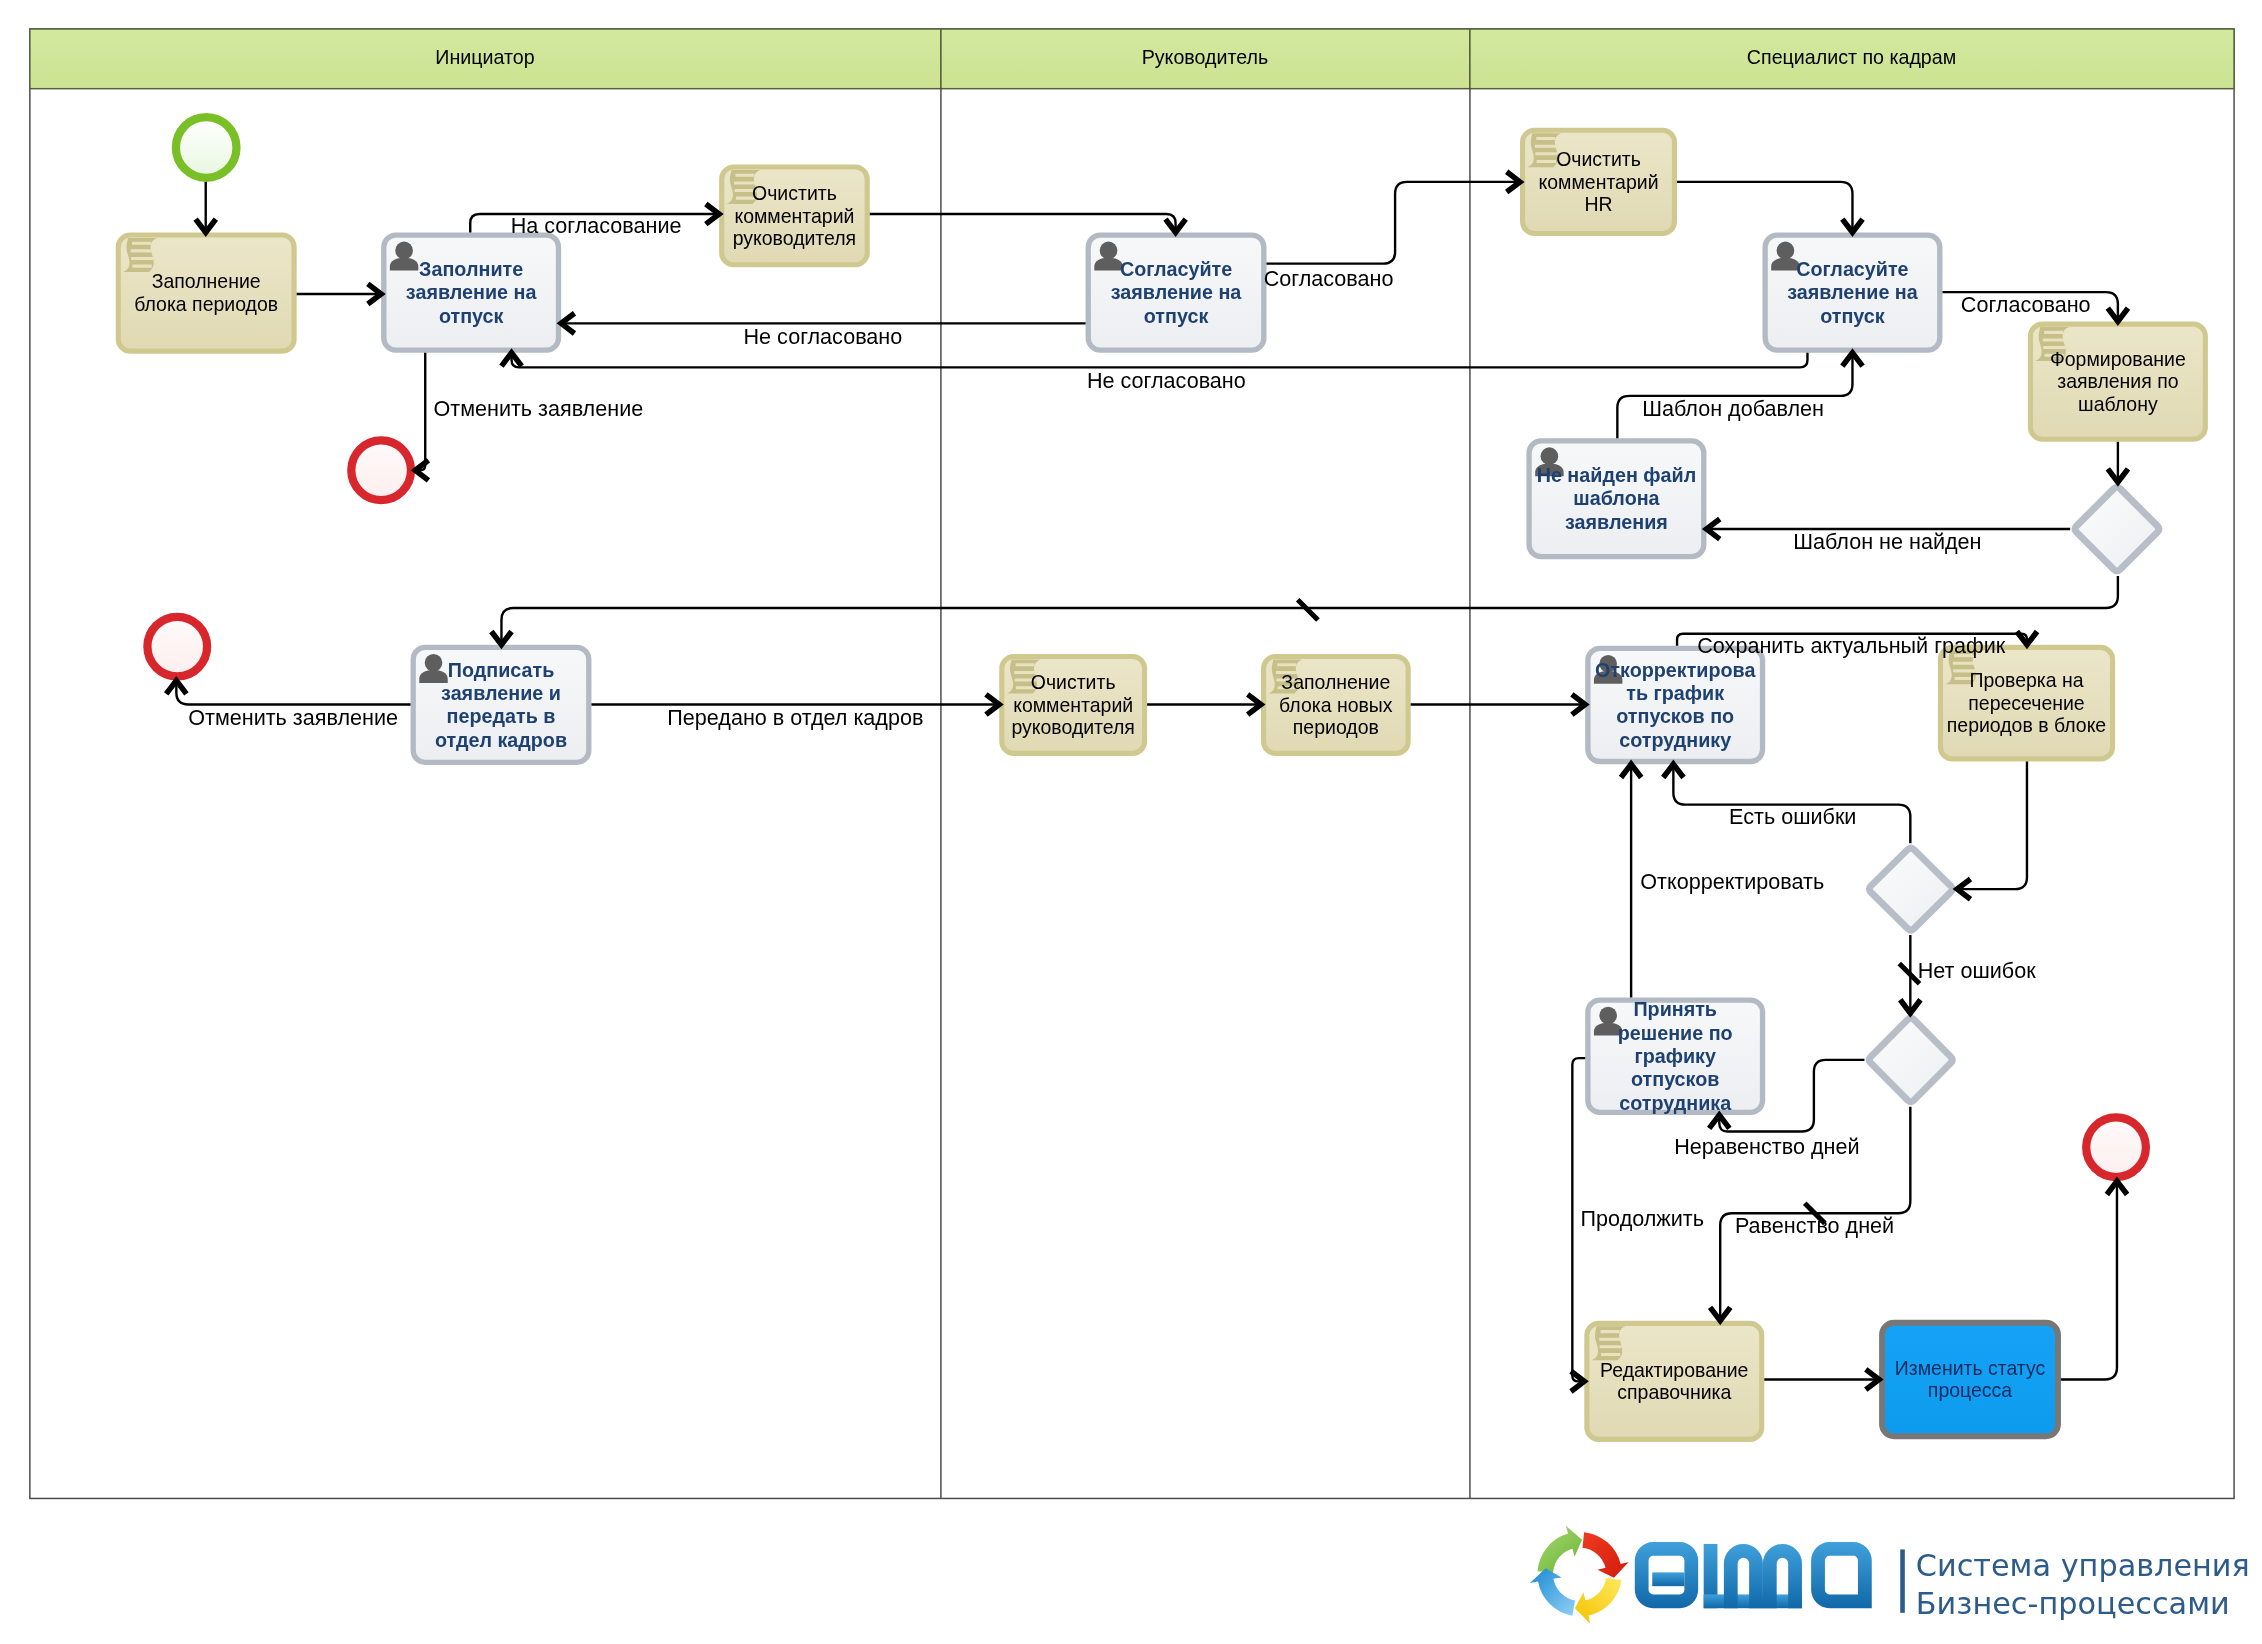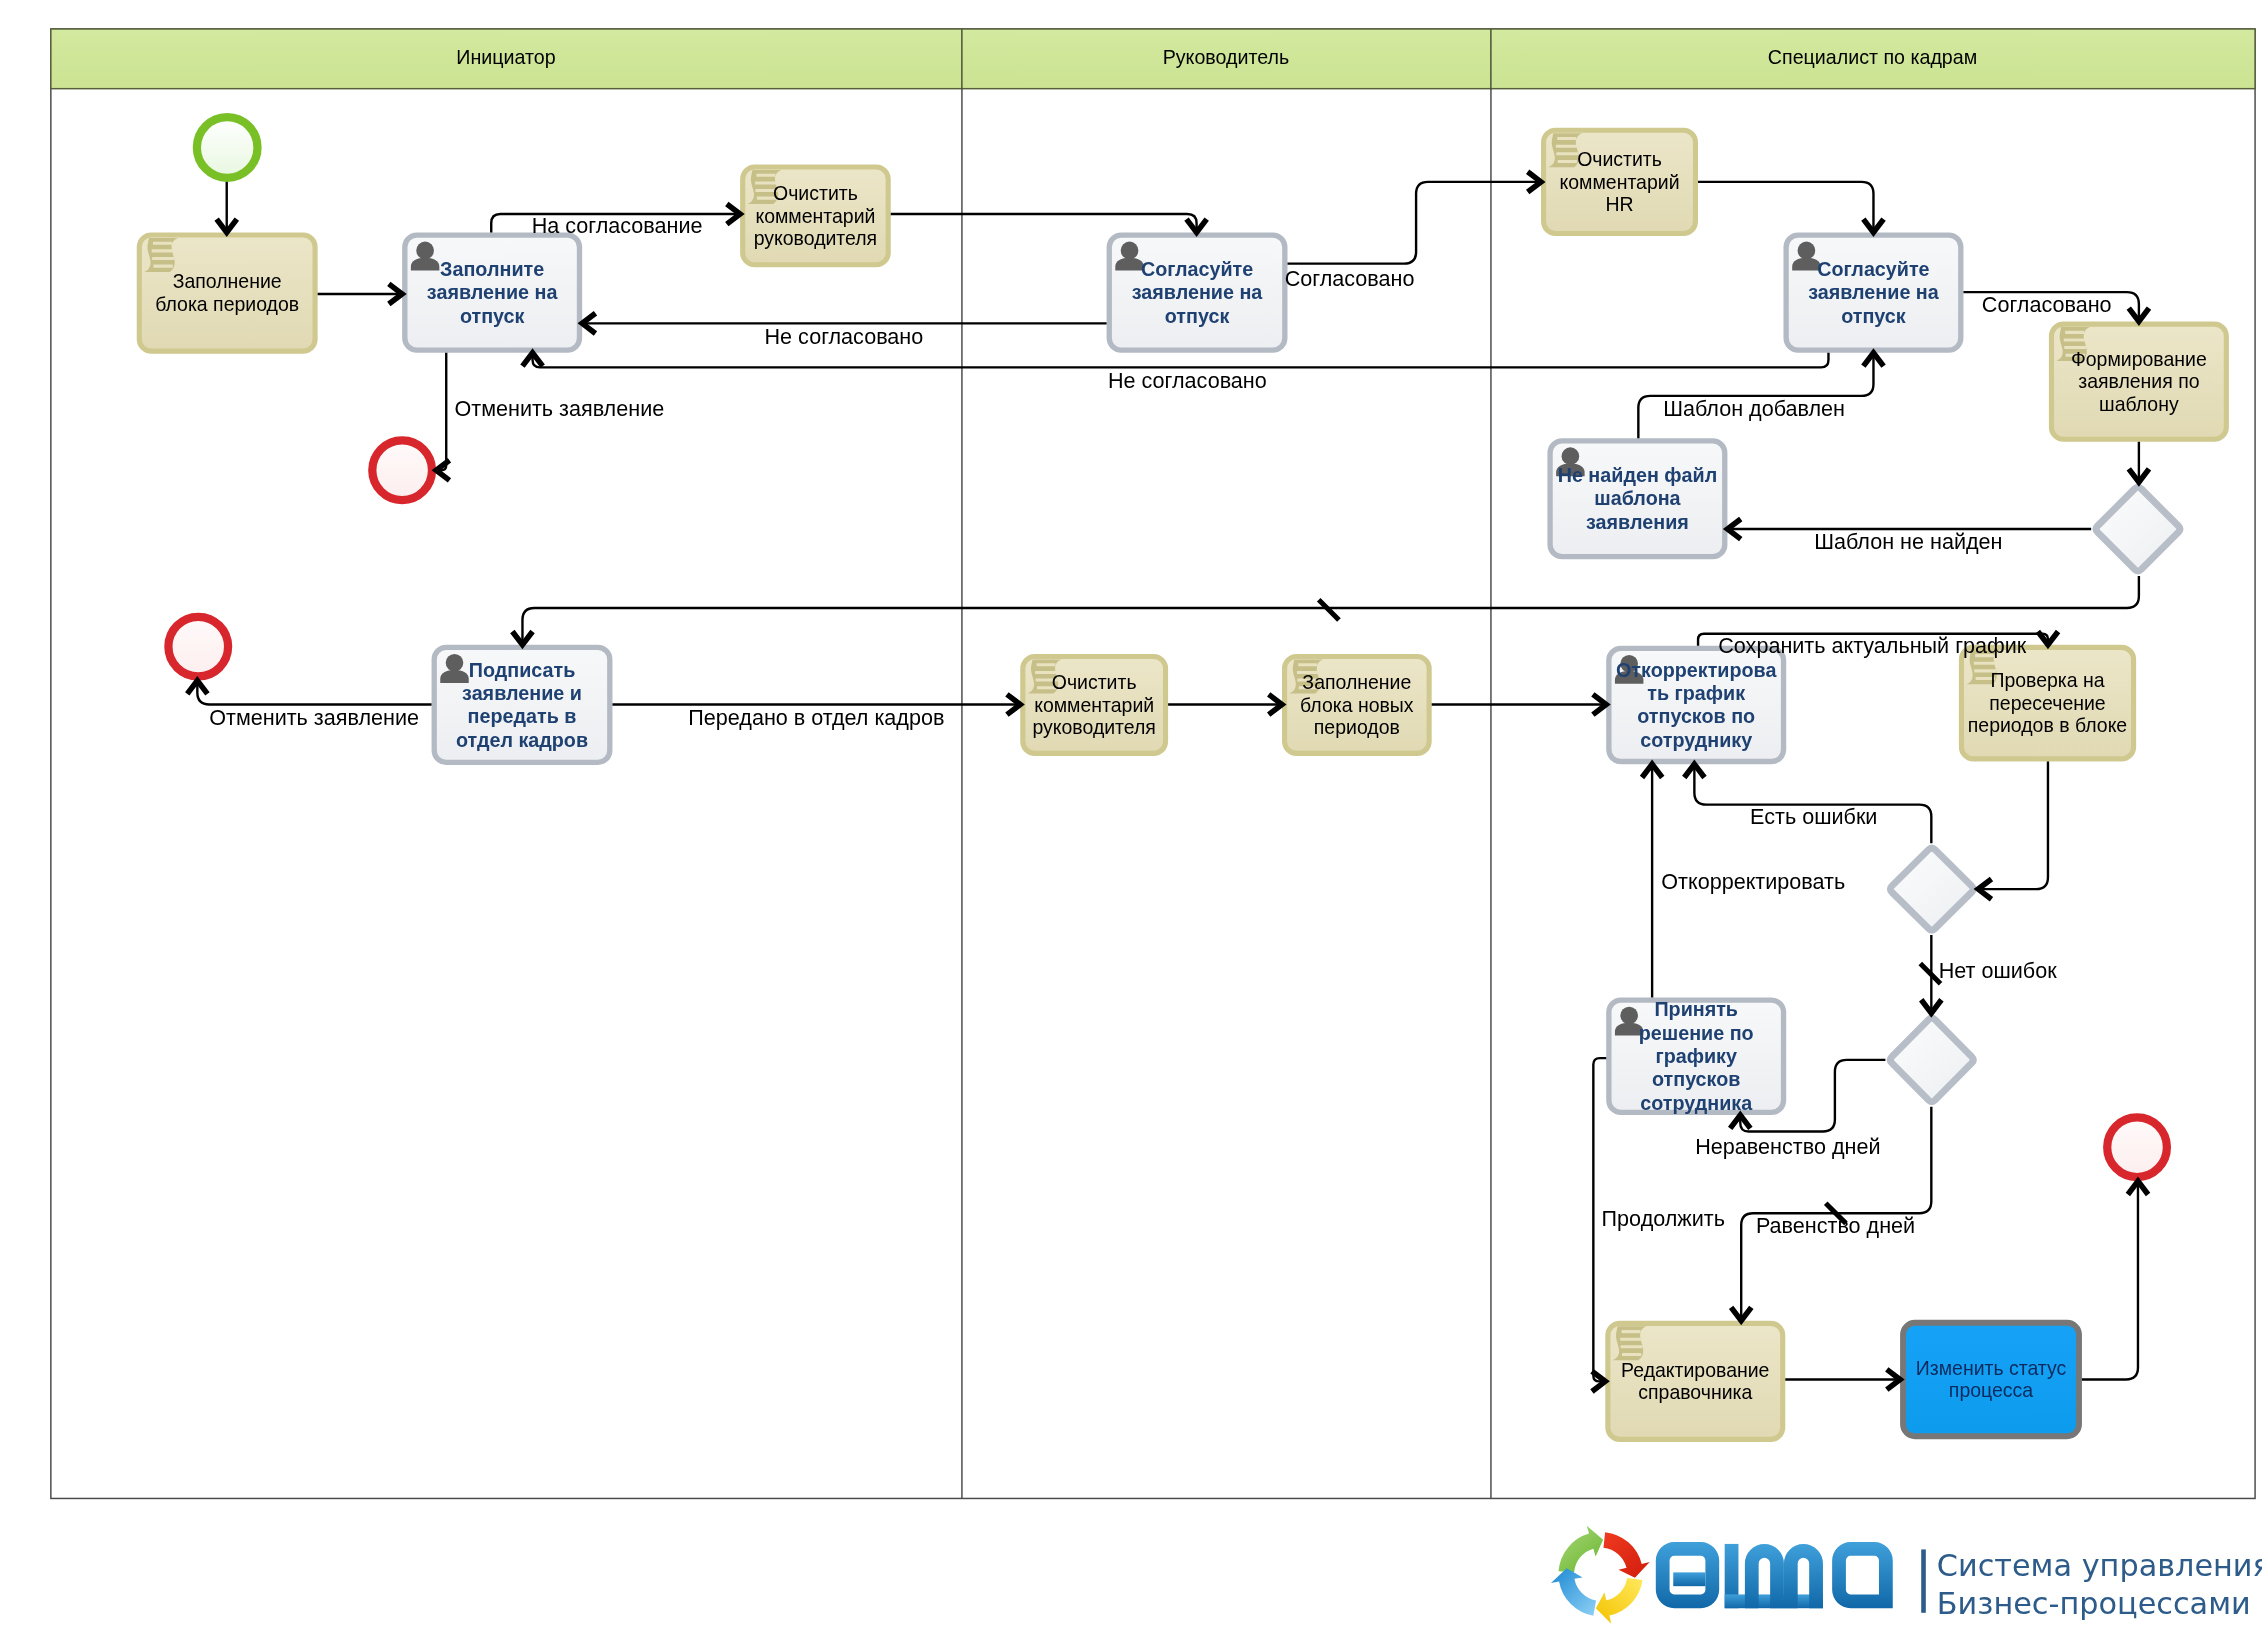--- a/index.html
+++ b/index.html
@@ -1,20 +1,20 @@
 <!DOCTYPE html>
 <html style="font-size:14.7px"><head>
 <meta charset="utf-8">
 <title>BPMN</title>
 <style>
   html,body{margin:0;padding:0;background:#ffffff;}
   body{width:2263px;height:1645px;overflow:hidden;
        font-family:"Liberation Sans",sans-serif;
        -webkit-font-smoothing:antialiased;}
-  #stage{position:relative;width:1805px;height:1645px;margin-left:21px;}
+  #stage{position:relative;width:1805px;height:1645px;}
   svg{display:block;}
   text{dominant-baseline:auto;}
 </style>
 </head>
 <body>
 
 <div id="stage">
   <svg id="bpmn" width="2263" height="1645" viewBox="0 0 2464 1791">
       <defs>
         <linearGradient id="gLane" x1="0" y1="0" x2="0" y2="1">

